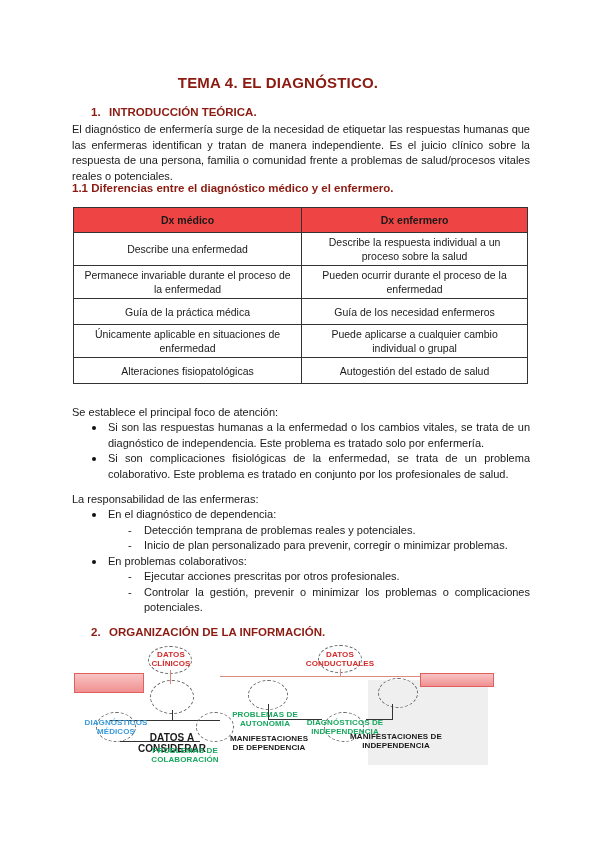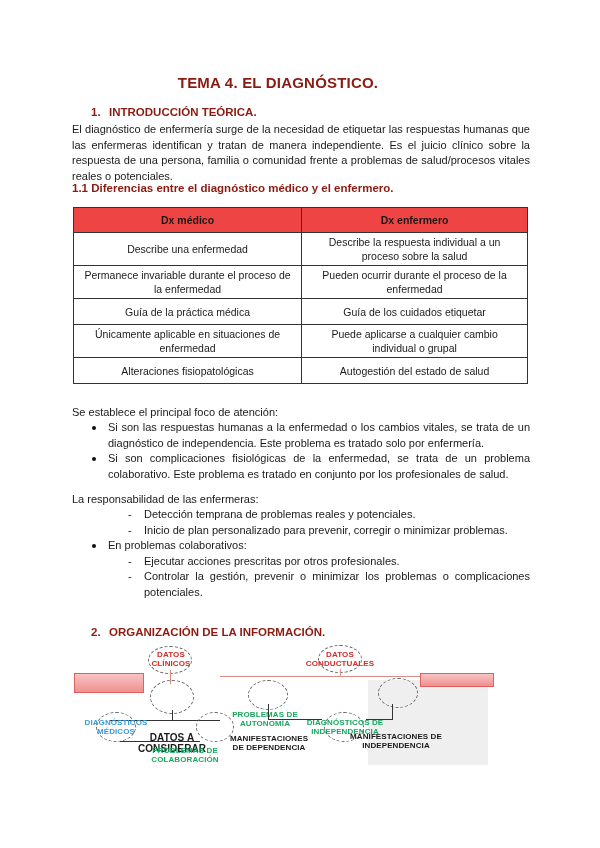--- a/index.html
+++ b/index.html
@@ -90,41 +90,42 @@
       <tr>
         <td>Describe una enfermedad</td>
         <td>Describe la respuesta individual a un proceso sobre la salud</td>
       </tr>
       <tr>
         <td>Permanece invariable durante el proceso de la enfermedad</td>
         <td>Pueden ocurrir durante el proceso de la enfermedad</td>
       </tr>
       <tr class="short">
         <td>Guía de la práctica médica</td>
-        <td>Guía de los cuidados etiquetar</td>
+        <td>Guía de los necesidad enfermeros</td>
       </tr>
       <tr>
         <td>Únicamente aplicable en situaciones de enfermedad</td>
         <td>Puede aplicarse a cualquier cambio individual o grupal</td>
       </tr>
       <tr class="short">
         <td>Alteraciones fisiopatológicas</td>
         <td>Autogestión del estado de salud</td>
       </tr>
     </tbody>
   </table>
 
   <div class="plain" style="top:405px;">Se establece el principal foco de atención:</div>
   <div class="bullet-block" style="top:420px;">
     <div class="bi">Si son las respuestas humanas a la enfermedad o los cambios vitales, se trata de un diagnóstico de independencia. Este problema es tratado solo por enfermería.</div>
     <div class="bi">Si son complicaciones fisiológicas de la enfermedad, se trata de un problema colaborativo. Este problema es tratado en conjunto por los profesionales de salud.</div>
   </div>
 
   <div class="plain" style="top:492px;">La responsabilidad de las enfermeras:</div>
   <div class="bullet-block" style="top:507px;">
+    <div class="bi">En el diagnóstico de dependencia:</div>
     <div class="di">Detección temprana de problemas reales y potenciales.</div>
     <div class="di">Inicio de plan personalizado para prevenir, corregir o minimizar problemas.</div>
     <div class="bi">En problemas colaborativos:</div>
     <div class="di">Ejecutar acciones prescritas por otros profesionales.</div>
     <div class="di">Controlar la gestión, prevenir o minimizar los problemas o complicaciones potenciales.</div>
   </div>
 
   <div class="h1" style="top:626px;">
     <span class="num">2.</span><span>ORGANIZACIÓN DE LA INFORMACIÓN.</span>
   </div>

